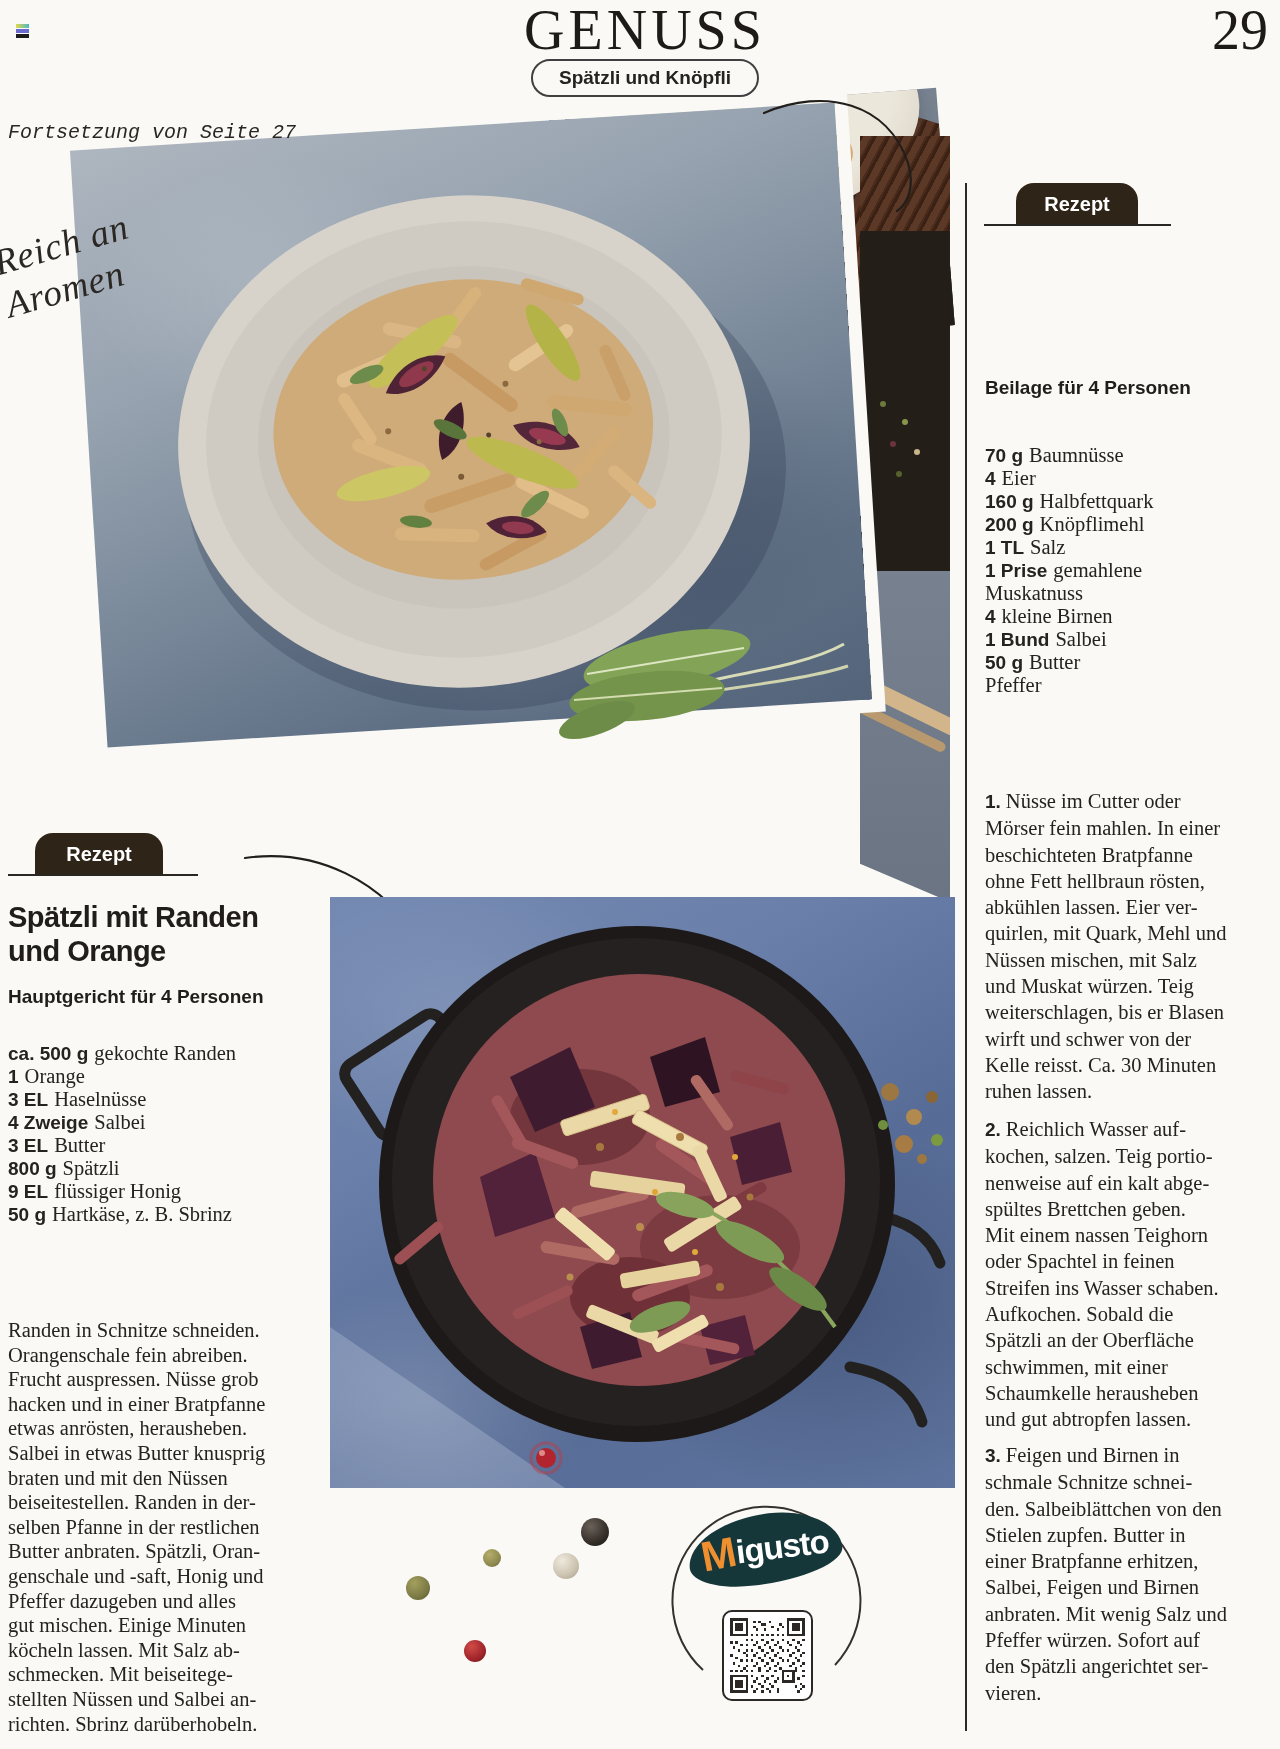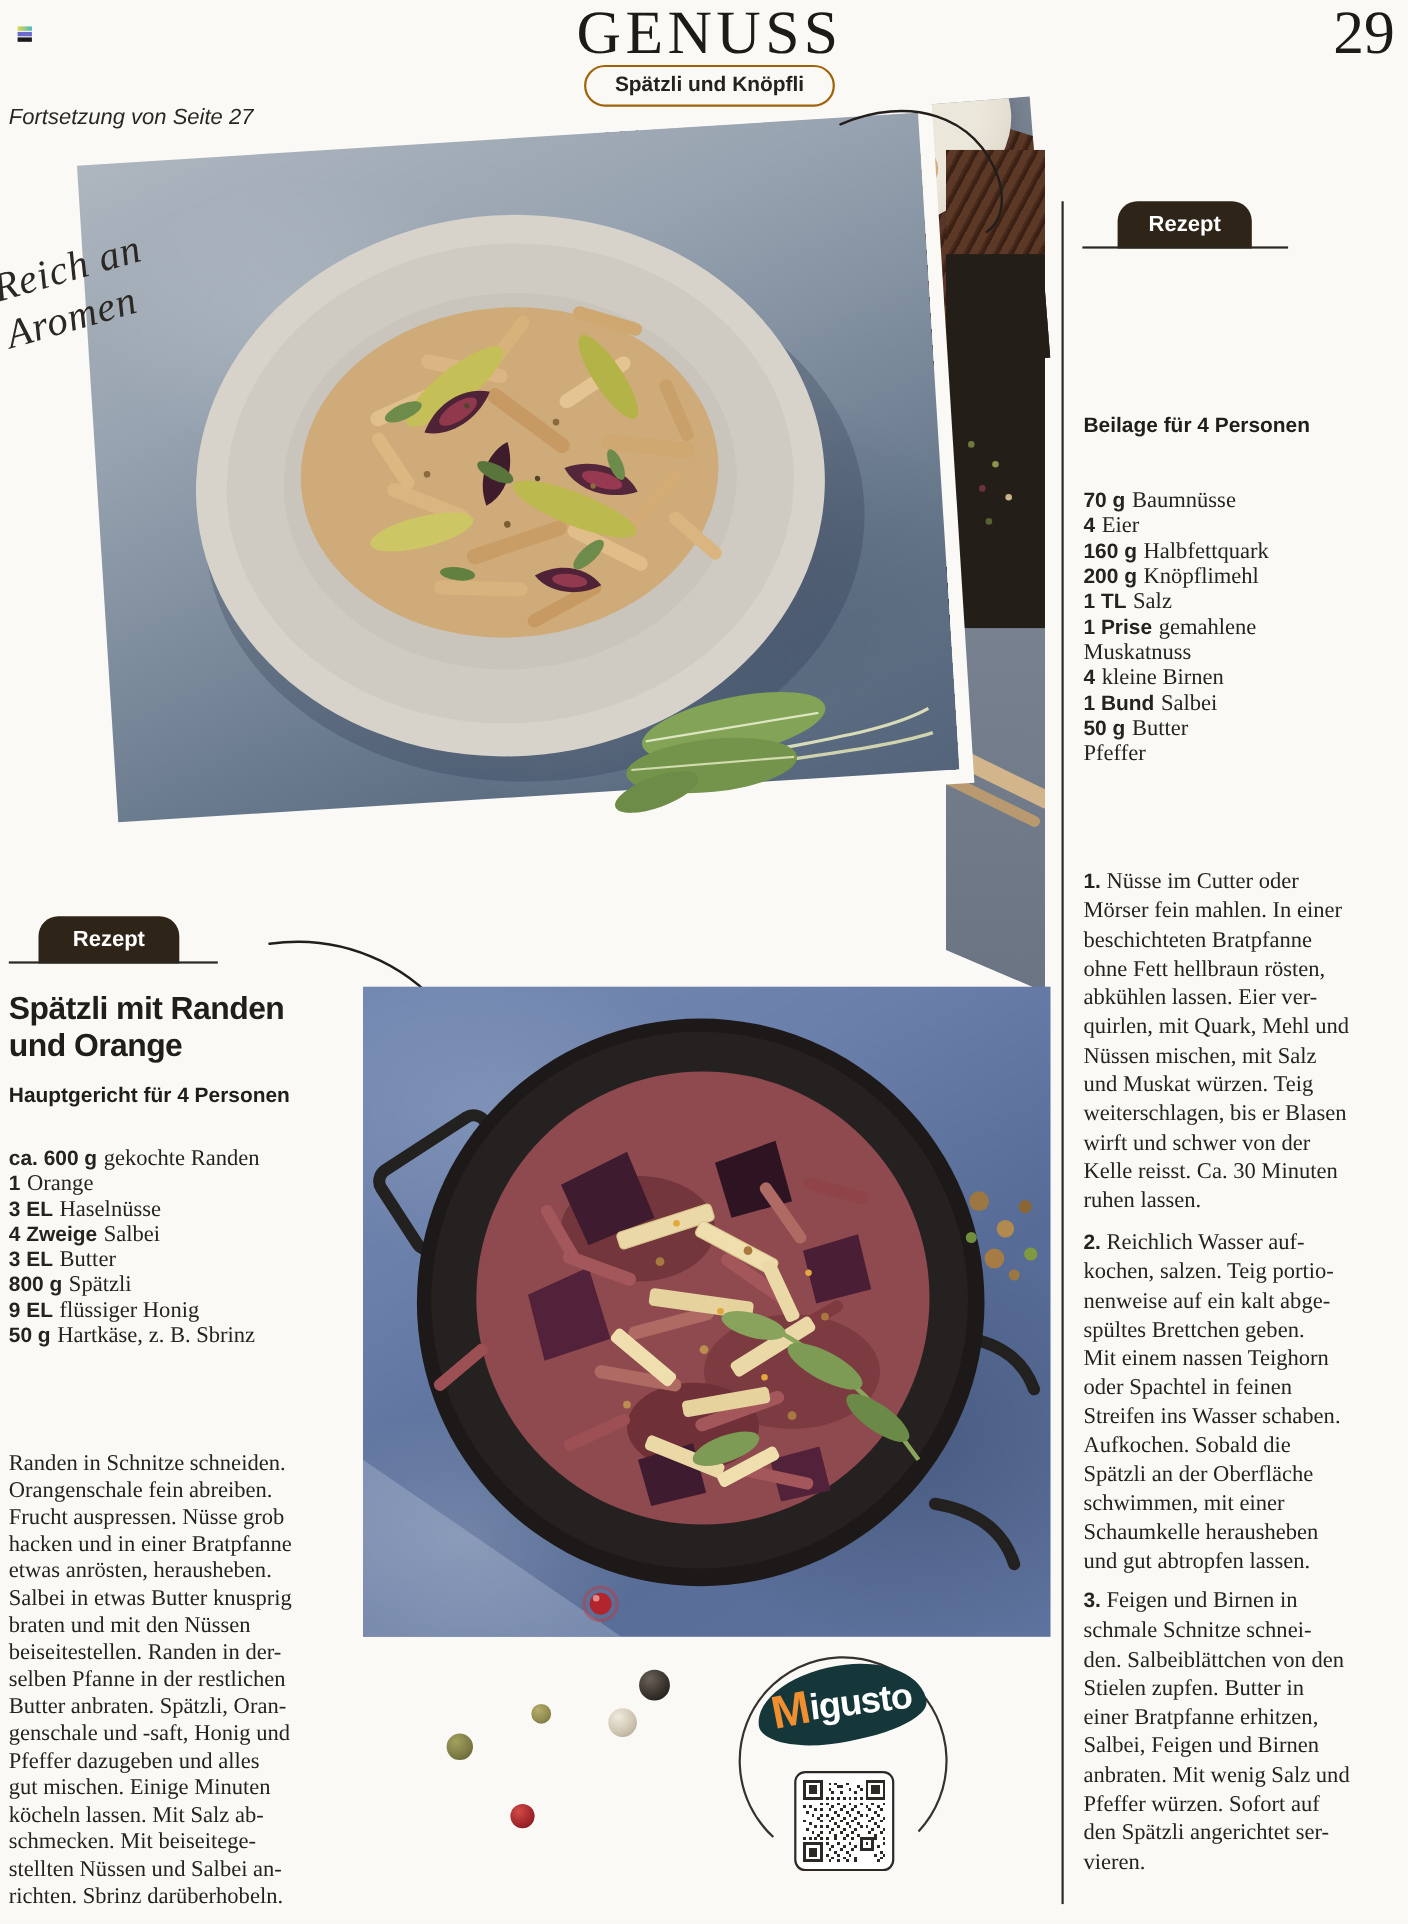--- a/index.html
+++ b/index.html
@@ -1,25 +1,25 @@
 <!DOCTYPE html>
 <html><head>
 <meta charset="utf-8">
 <style>
   html,body{margin:0;padding:0;background:#e8e6e1;}
-  .serif{font-family:Liberation Sans, sans-serif;}
+  .serif{font-family:Liberation Mono, monospace;margin-top:25px;}
   #page{position:relative;width:1280px;height:1749px;background:#faf9f6;overflow:hidden;
         color:#26221d;font-family:"Liberation Serif","DejaVu Serif",serif;}
   .abs{position:absolute;}
 
   
   #masthead{top:-2px;left:645px;transform:translateX(-50%);font-family:"Liberation Serif",serif;
             font-size:56px;letter-spacing:4px;color:#1d1a17;}
   #pageno{top:-2px;left:1212px;font-family:"Liberation Serif",serif;font-size:56px;color:#1d1a17;}
-  #topic-pill{top:59px;left:645px;transform:translateX(-50%);border:2px solid #a16207;border-radius:22px;
+  #topic-pill{top:59px;left:645px;transform:translateX(-50%);border:2px solid #404040;border-radius:22px;
               padding:6px 26px;font-weight:bold;font-size:19px;font-family:"Liberation Sans",sans-serif;color:#26221d;white-space:nowrap;}
   #contnote{top:96px;left:8px;font-style:italic;font-size:20px;color:#2a2622;}
   #regmark{top:24px;left:16px;width:13px;}
   #regmark div{height:4px;margin-bottom:1px;}
 
   
   #script-note{top:222px;left:-2px;transform:rotate(-16deg);font-style:italic;font-size:37px;line-height:44px;
                letter-spacing:1px;color:#2b2723;white-space:pre-line;font-family:"Liberation Serif",serif;}
 
   
@@ -284,21 +284,21 @@
   <div class="abs serif" id="contnote">Fortsetzung von Seite 27</div>
   <div class="abs" id="script-note">Reich an
 Aromen</div>
 
   <div class="abs tab" style="left:35px;top:833px;width:128px;height:43px;">Rezept</div>
   <div class="abs tabrule" style="left:8px;top:874px;width:190px;"></div>
   <div class="abs rtitle" style="left:8px;top:900px;width:280px;font-size:29px;line-height:34px;">Spätzli mit Randen
 und Orange</div>
   <div class="abs serving" style="left:8px;top:986px;">Hauptgericht für 4 Personen</div>
   <div class="abs" style="left:8px;top:1042px;width:262px;">
-    <div class="ing"><span class="q">ca. 600 g</span><span class="n">gekochte Randen</span></div>
+    <div class="ing"><span class="q">ca. 500 g</span><span class="n">gekochte Randen</span></div>
     <div class="ing"><span class="q">1</span><span class="n">Orange</span></div>
     <div class="ing"><span class="q">3 EL</span><span class="n">Haselnüsse</span></div>
     <div class="ing"><span class="q">4 Zweige</span><span class="n">Salbei</span></div>
     <div class="ing"><span class="q">3 EL</span><span class="n">Butter</span></div>
     <div class="ing"><span class="q">800 g</span><span class="n">Spätzli</span></div>
     <div class="ing"><span class="q">9 EL</span><span class="n">flüssiger Honig</span></div>
     <div class="ing"><span class="q">50 g</span><span class="n">Hartkäse, z. B. Sbrinz</span></div>
   </div>
   <div class="abs" id="left-para" style="left:8px;top:1318px;width:270px;">Randen in Schnitze schneiden.
 Orangenschale fein abreiben.

